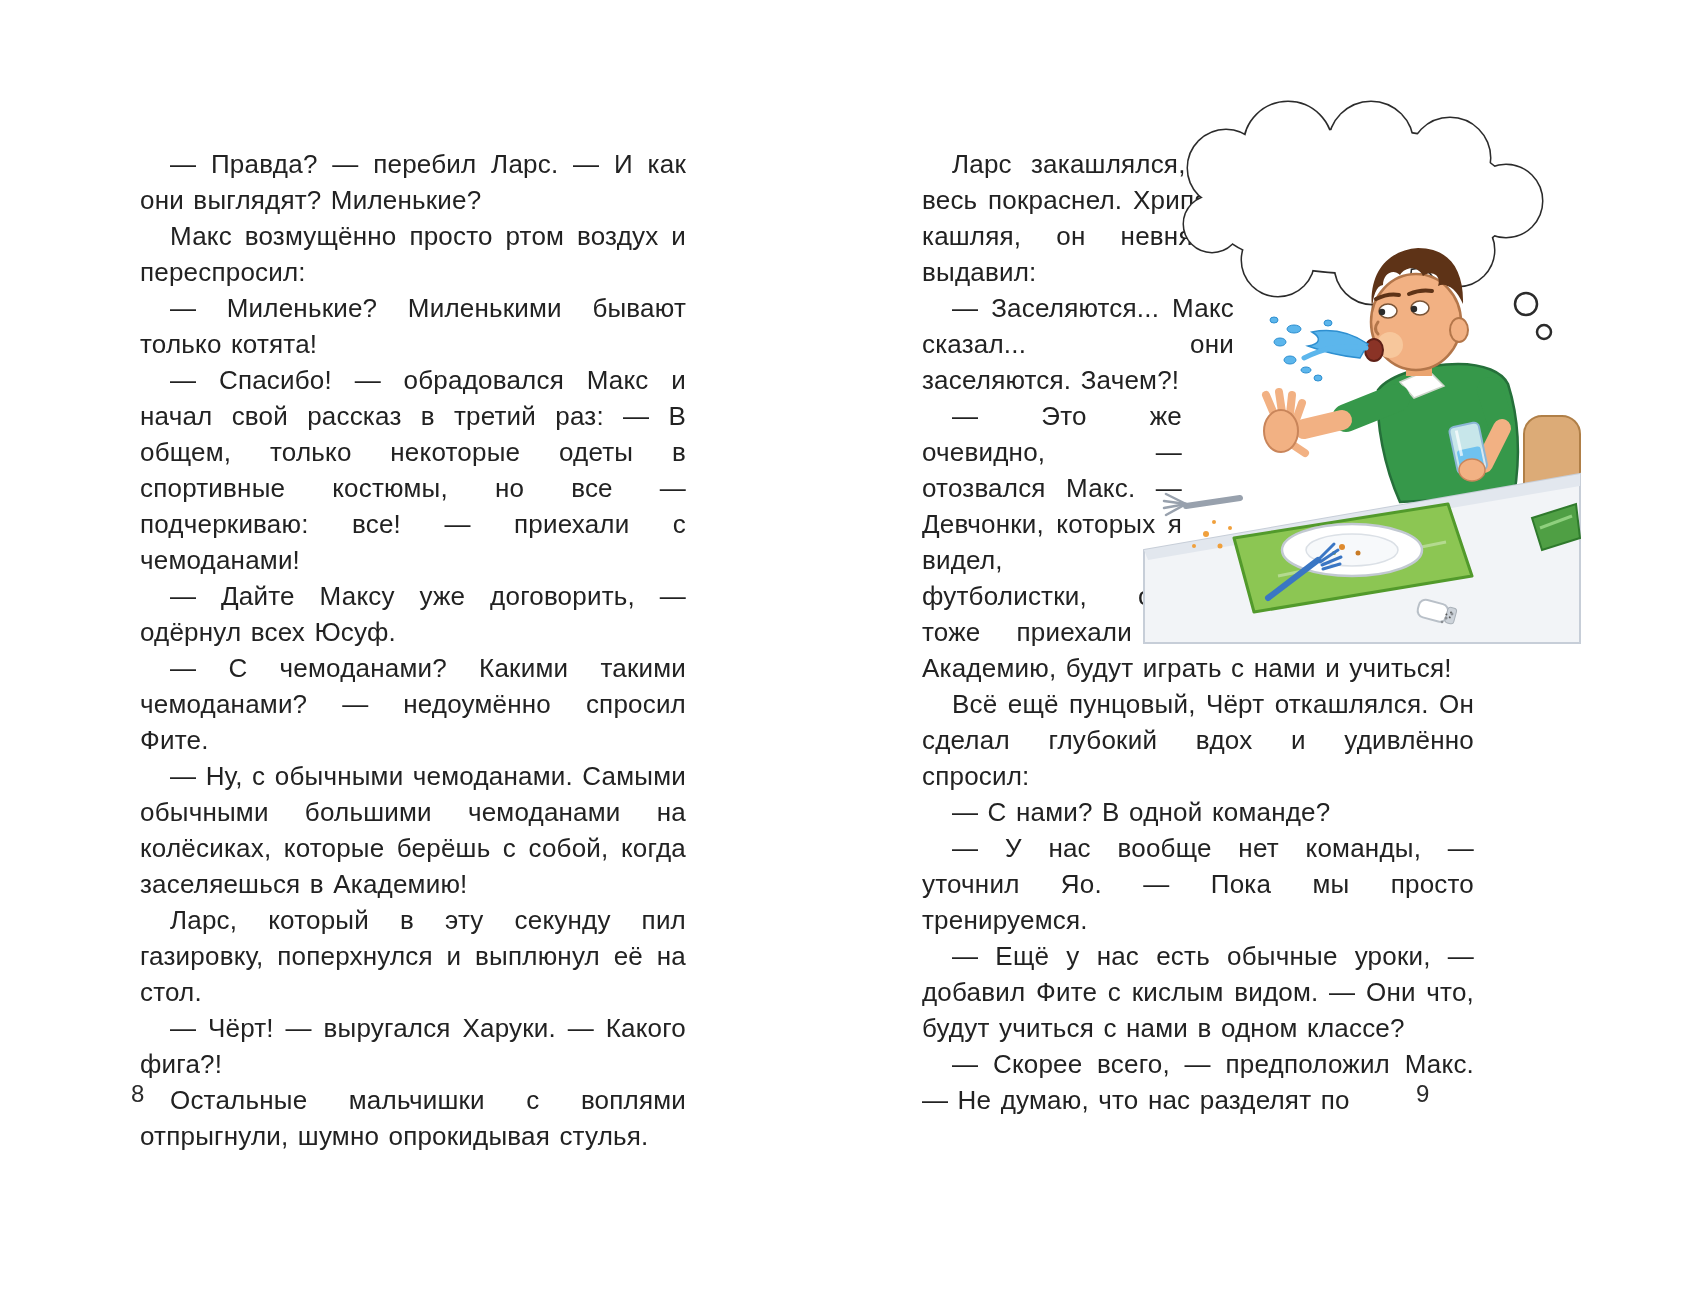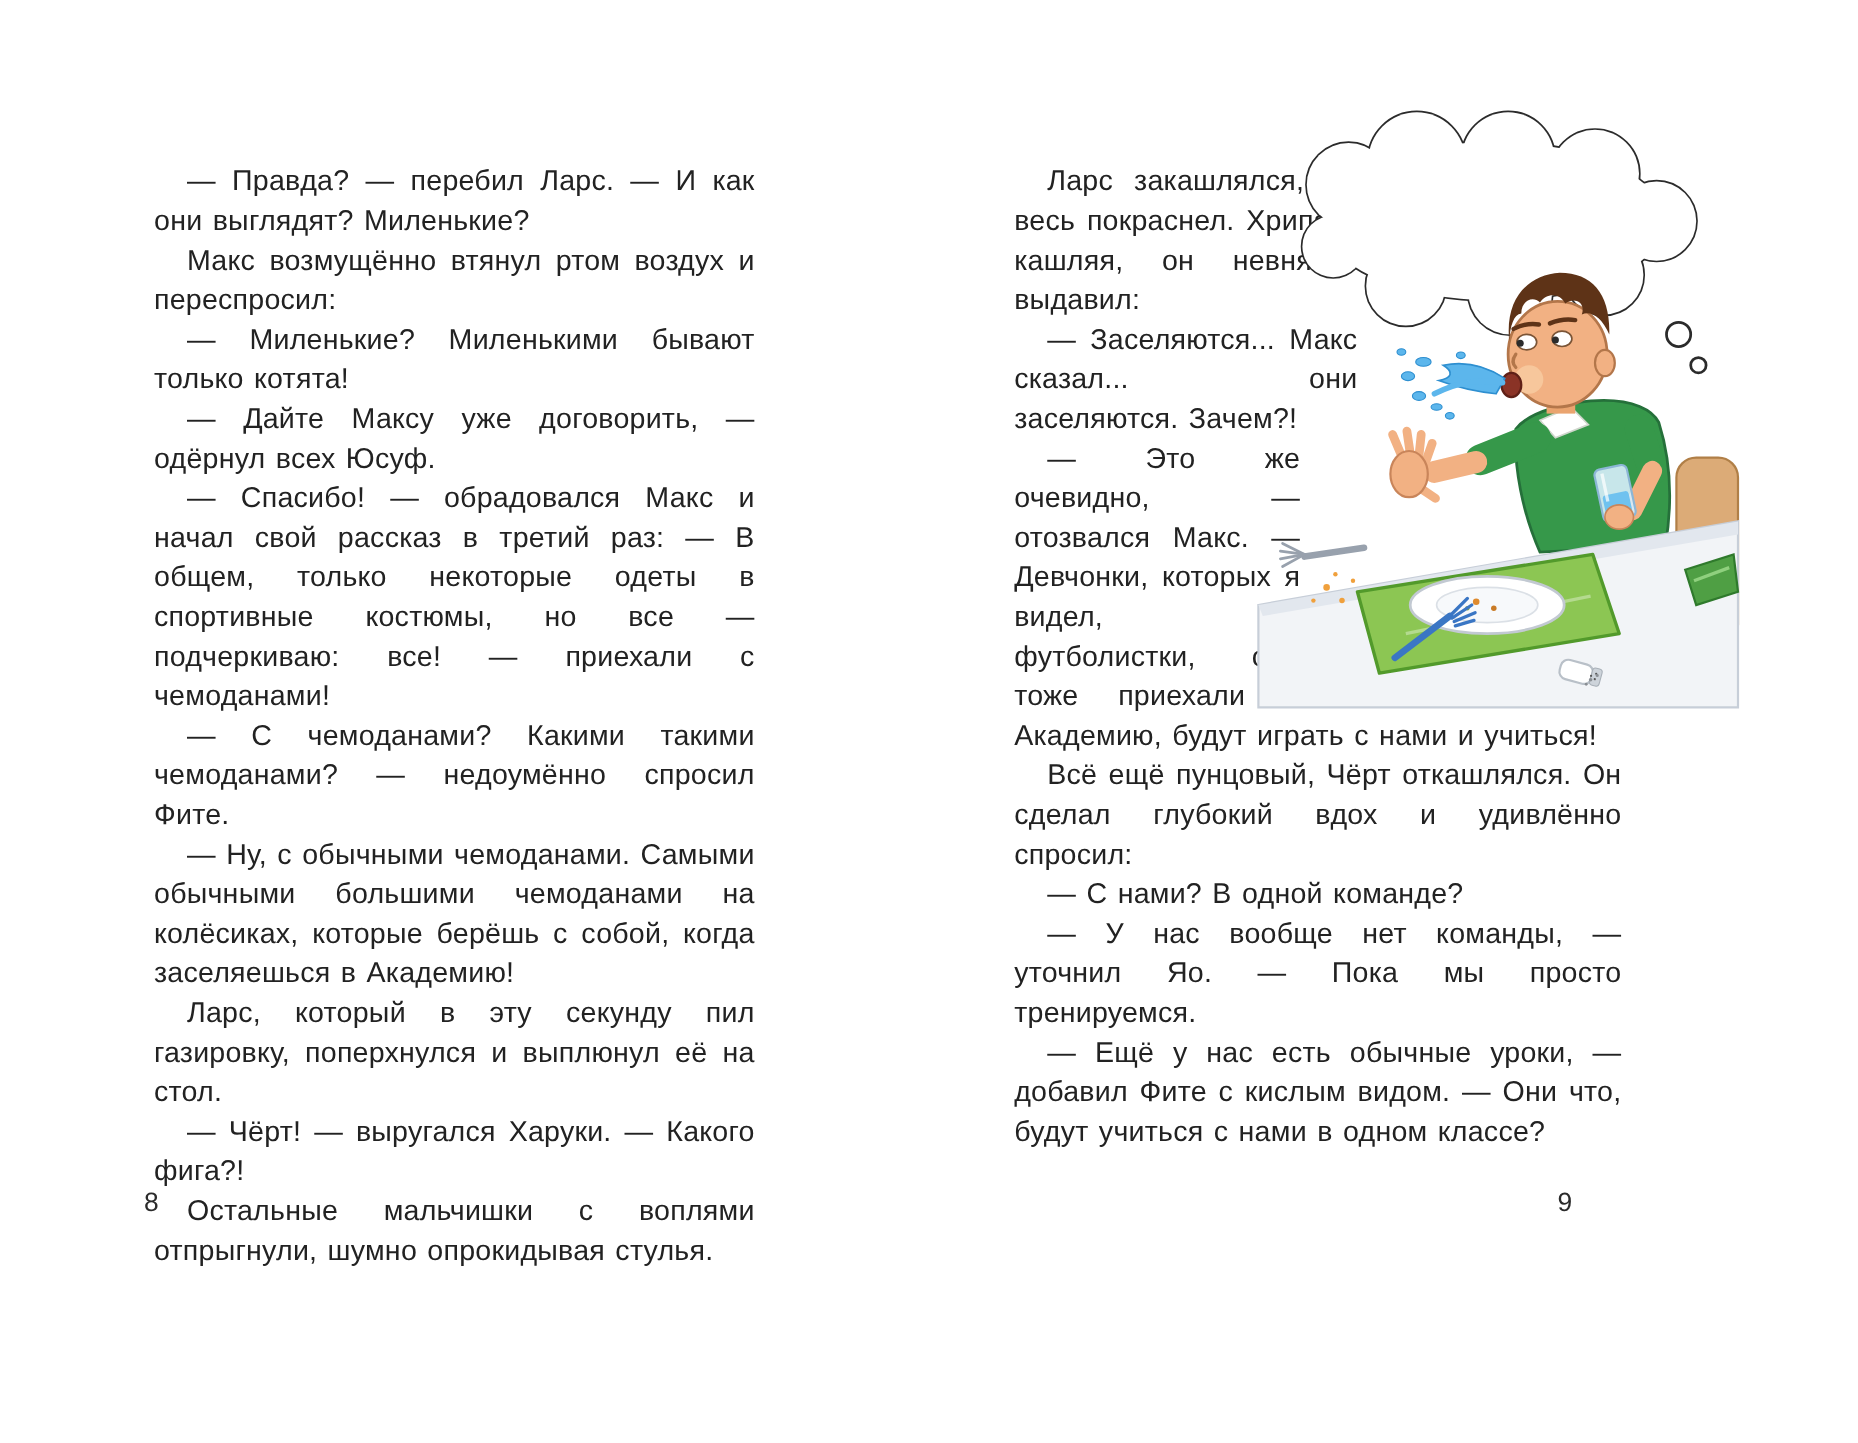--- a/index.html
+++ b/index.html
@@ -23,44 +23,45 @@
                font-size:15px;text-anchor:middle;letter-spacing:1px;}
 </style>
 </head>
 <body>
 
 <div class="spread">
 
   <section>
     <div class="text-col col-left">
       <p>— Правда? — перебил Ларс. — И как они выглядят? Миленькие?</p>
-      <p>Макс возмущённо втянул ртом воздух и переспросил:</p>
+      <p>Макс возмущённо просто ртом воздух и переспросил:</p>
       <p>— Миленькие? Миленькими бывают только котята!</p>
+      <p>— Спасибо! — обрадовался Макс и начал свой рассказ в третий раз: — В общем, только некоторые одеты в спортивные костюмы, но все — подчеркиваю: все! — приехали с чемоданами!</p>
       <p>— Дайте Максу уже договорить, — одёрнул всех Юсуф.</p>
-      <p>— Спасибо! — обрадовался Макс и начал свой рассказ в третий раз: — В общем, только некоторые одеты в спортивные костюмы, но все — подчеркиваю: все! — приехали с чемоданами!</p>
       <p>— С чемоданами? Какими такими чемоданами? — недоумённо спросил Фите.</p>
       <p>— Ну, с обычными чемоданами. Самыми обычными большими чемоданами на колёсиках, которые берёшь с собой, когда заселяешься в Академию!</p>
       <p>Ларс, который в эту секунду пил газировку, поперхнулся и выплюнул её на стол.</p>
       <p>— Чёрт! — выругался Харуки. — Какого фига?!</p>
       <p>Остальные мальчишки с воплями отпрыгнули, шумно опрокидывая стулья.</p>
     </div>
     <div class="pagenum pagenum-left">8</div>
   </section>
 
   <section>
     <div class="text-col col-right">
       <div class="img-spacer spacer-1"></div>
       <div class="img-spacer spacer-2"></div>
       <p>Ларс закашлялся, он весь покраснел. Хрипя и кашляя, он невнятно выдавил:</p>
       <p>— Заселяются... Макс сказал... они заселяются. Зачем?!</p>
       <p>— Это же очевидно, — отозвался Макс. — Девчонки, которых я видел, — футболистки, они тоже приехали в Академию, будут играть с нами и учиться!</p>
       <p>Всё ещё пунцовый, Чёрт откашлялся. Он сделал глубокий вдох и удивлённо спросил:</p>
       <p>— С нами? В одной команде?</p>
       <p>— У нас вообще нет команды, — уточнил Яо. — Пока мы просто тренируемся.</p>
       <p>— Ещё у нас есть обычные уроки, — добавил Фите с кислым видом. — Они что, будут учиться с нами в одном классе?</p>
+      <p>— Скорее всего, — предположил Макс. — Не думаю, что нас разделят по</p>
     </div>
     <div class="pagenum pagenum-right">9</div>
   </section>
 
   <svg class="illustration" width="452" height="545" viewBox="0 0 452 545" xmlns="http://www.w3.org/2000/svg">
     <defs>
       <g id="cloudShape">
         <ellipse cx="230" cy="103" rx="155" ry="72"></ellipse>
         <circle cx="98" cy="70" r="38"></circle>
         <circle cx="160" cy="48" r="44"></circle>

